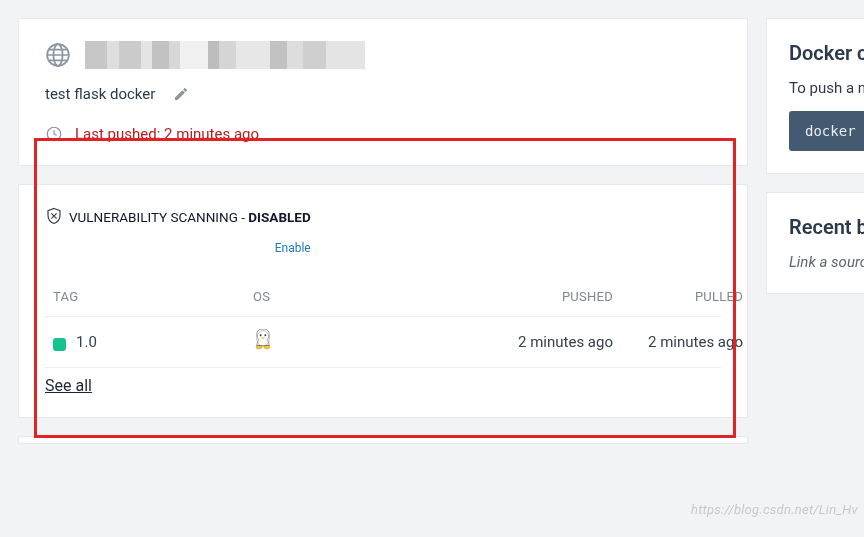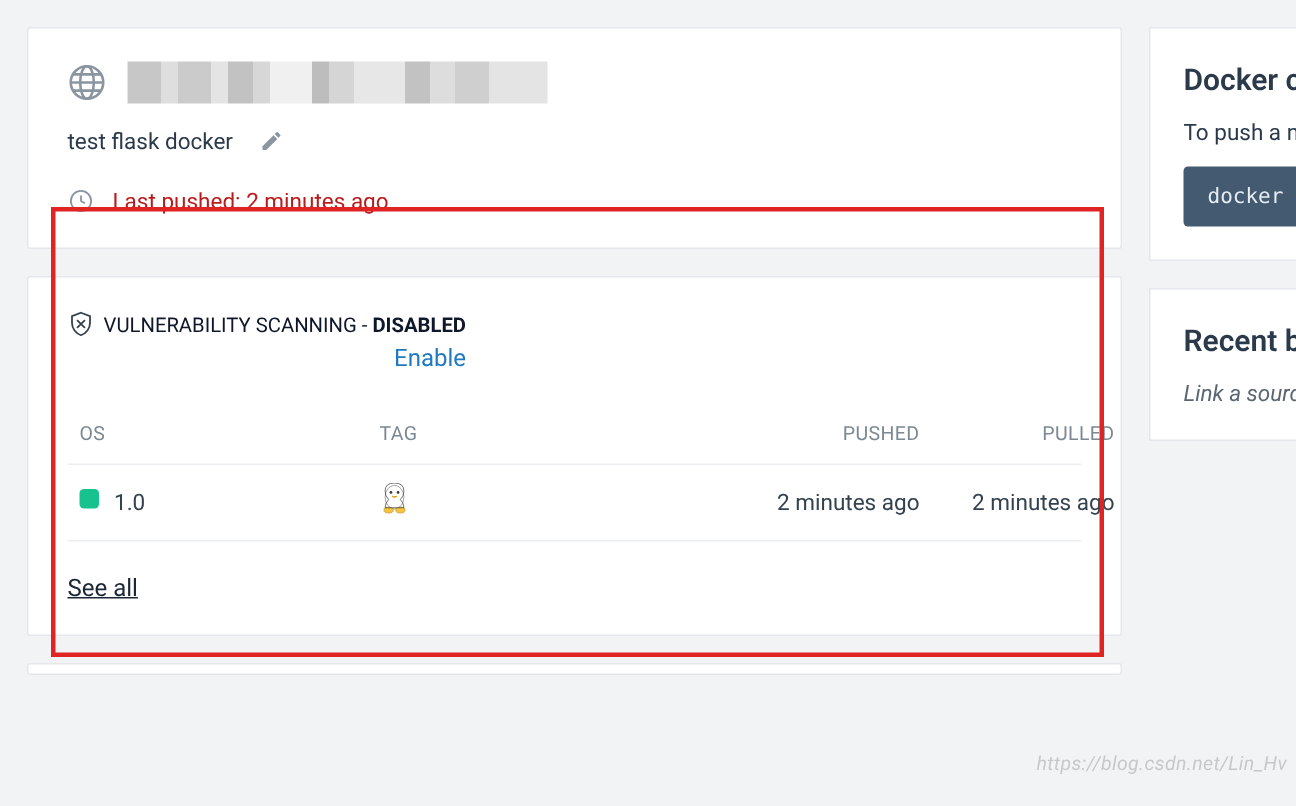--- a/index.html
+++ b/index.html
@@ -54,37 +54,37 @@
   }
 
   
   .tags-head { display:flex; justify-content:space-between; align-items:flex-start; }
   .tags-title { font-size:20px; font-weight:600; color:#2b3a4b; margin-bottom:12px; }
   .tags-sub { font-size:15px; color:#33424f; }
   .vuln { text-align:right; }
   .vuln-top { font-size:13.5px; color:#0f172a; display:flex; align-items:flex-end; gap:6px; justify-content:flex-end; }
   .vuln-top b { font-weight:700; }
   .shield { width:18px; height:18px; color:#33424f; }
-  .vuln-link { color:#1f7ac1; font-size:16px; margin-top:4px; cursor:pointer; }
+  .vuln-link { color:#1f7ac1; font-size:12px; margin-top:16px; cursor:pointer; }
   .tags-table { margin-top:22px; }
   .th-row, .td-row {
     display:grid;
     grid-template-columns: 200px 190px 170px 130px;
     align-items:center;
     padding: 12px 8px;
     font-size:15px;
   }
   .th-row { color:#7c8893; font-size:13px; letter-spacing:.02em; border-bottom:1px solid #eceff2; }
   .td-row { border-bottom:1px solid #eceff2; color:#33424f; }
   .td-row:last-child {  }
   .col-r { text-align:right; }
-  .tag-cell { display:flex; align-items:flex-start; gap:10px; }
+  .tag-cell { display:flex; align-items:flex-end; gap:10px; }
   .tag-dot { width:13px; height:13px; background:#18c28f; border-radius:3px; }
   .tux { width:20px; height:22px; }
-  .see-all { margin-top:21px; font-size:16px; color:#1b2735; text-decoration:underline; cursor:pointer; display:inline-block;text-align:right;}
+  .see-all { margin-top:8px; font-size:16px; color:#1b2735; text-decoration:underline; cursor:pointer; display:inline-block;text-align:right;}
   .tiny-card { height:8px; padding:0; }
 
   
   .side-card { background:#fff; border:1px solid #e4e7eb; padding:22px 0 22px 22px; margin-bottom:18px; white-space:nowrap; overflow:hidden; }
   .side-h { font-size:20px; font-weight:600; margin-bottom:14px; }
   .side-p { font-size:15px; margin-bottom:14px; }
   .code-btn {
     background:#445a70; color:#e6edf3;
     font-family: ui-monospace, Menlo, Consolas, monospace;
     font-size:14px; padding:12px 16px; border-radius:3px;
@@ -144,22 +144,22 @@
             <span>
               <span>VULNERABILITY SCANNING - </span><b>DISABLED</b>
             </span>
           </div>
           <div class="vuln-link">Enable</div>
         </div>
       </div>
 
       <div class="tags-table">
         <div class="th-row">
+          <div>TAG</div>
           <div>OS</div>
-          <div>TAG</div>
           <div class="col-r">PUSHED</div>
           <div class="col-r">PULLED</div>
         </div>
         <div class="td-row">
           <div class="tag-cell">
             <span class="tag-dot"></span>
             <span>1.0</span>
           </div>
           <div>
             <svg class="tux" viewBox="0 0 48 56">

